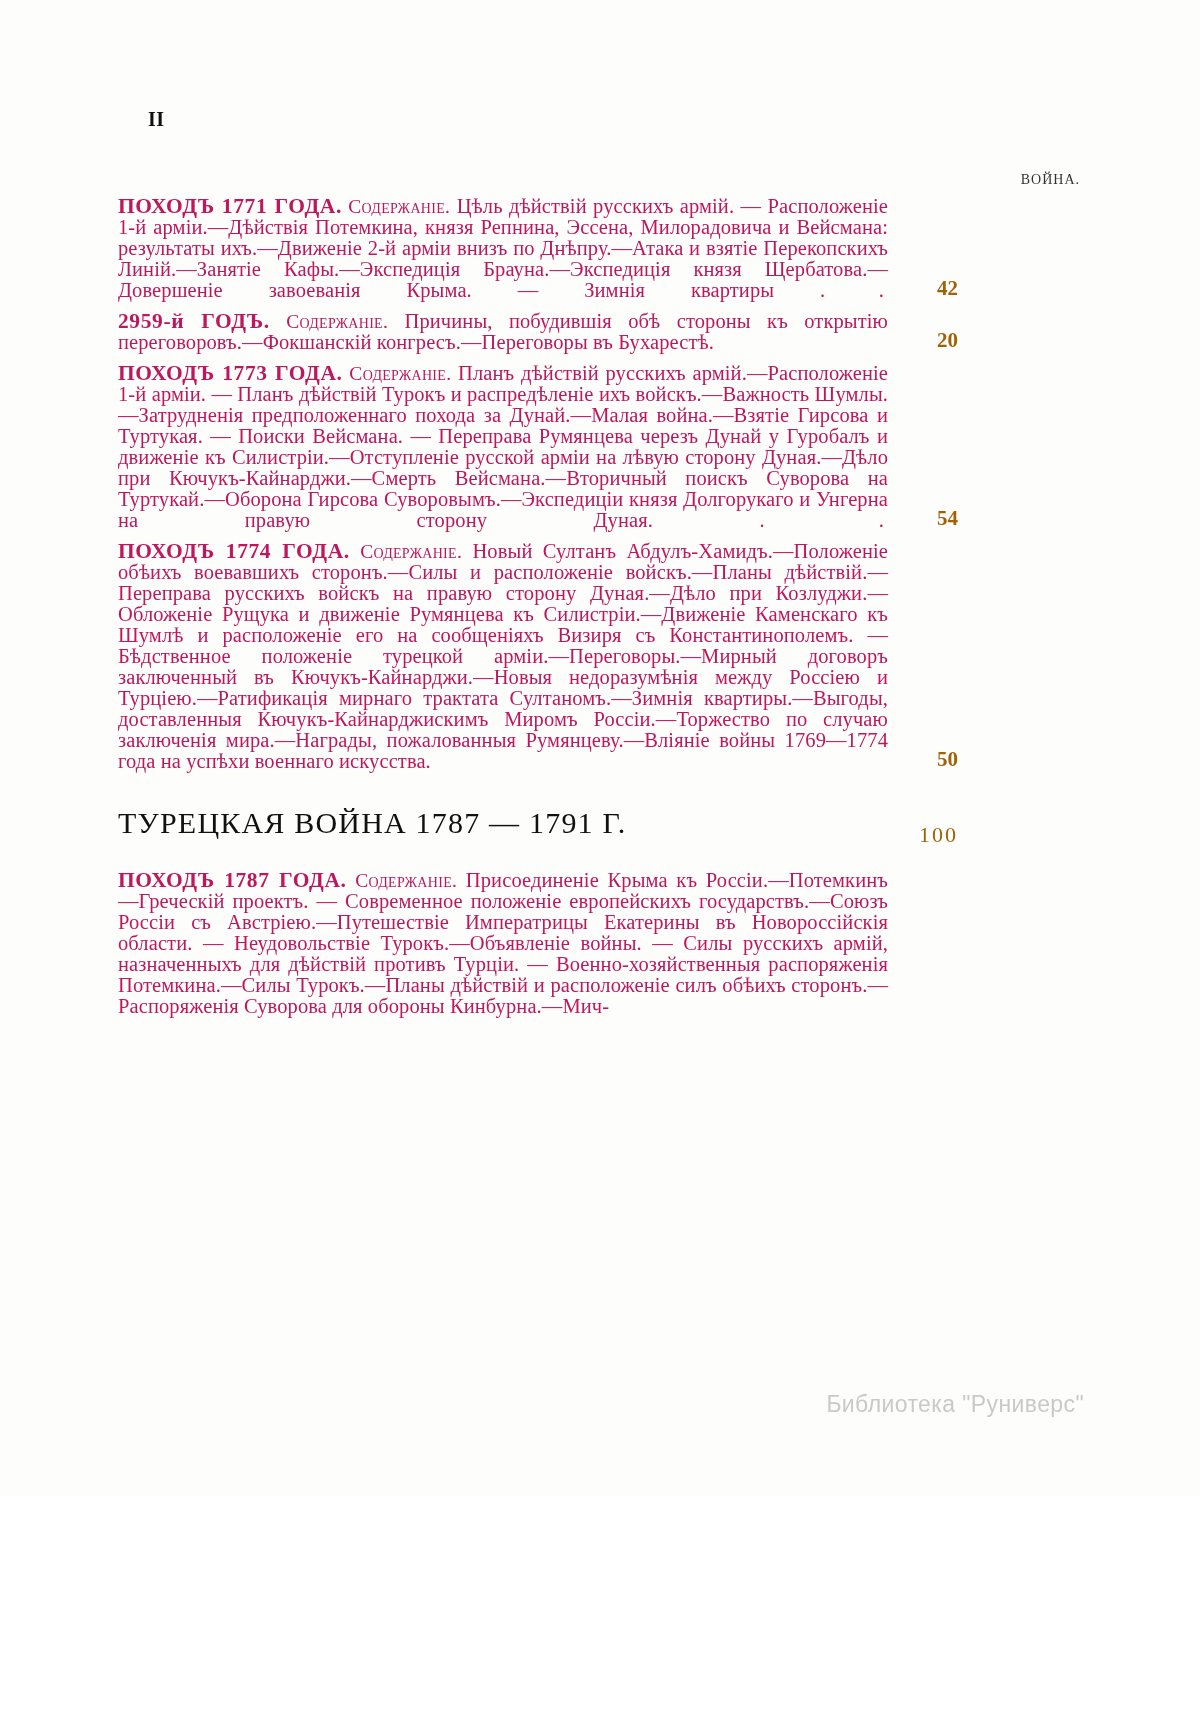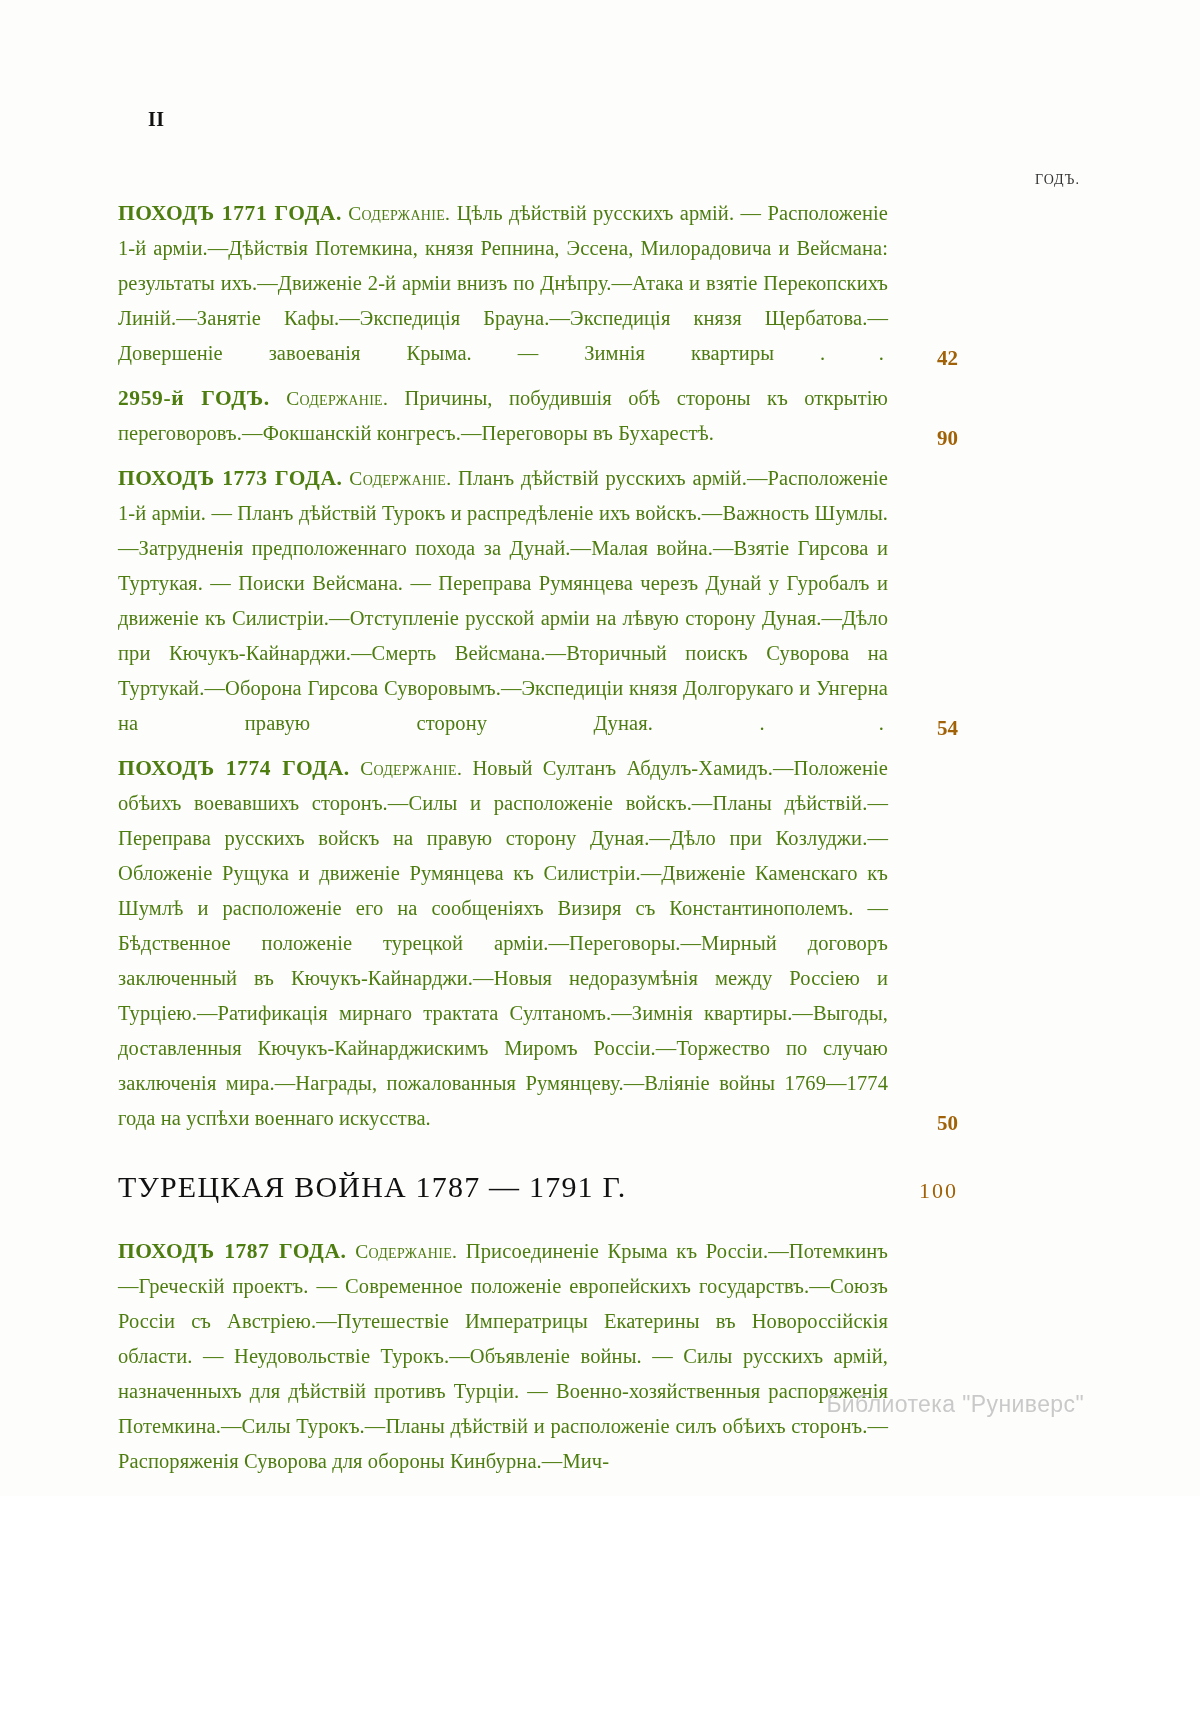--- a/index.html
+++ b/index.html
@@ -48,24 +48,24 @@
     width: 840px;
   }
   .entry {
     position: relative;
     margin-bottom: 10px;
     padding-right: 70px;
   }
   .entry p {
     margin: 0;
     font-size: 20.5px;
-    line-height: 35px;
+    line-height: 21px;
     text-align: justify;
     text-align-last: justify;
-    color: #4d7c0f;
+    color: #be185d;
     letter-spacing: 0.1px;
   }
   .entry p.last-left {
     text-align: justify;
     text-align-last: left;
   }
   .head-caps {
     font-weight: bold;
     font-size: 21.5px;
     letter-spacing: 0.6px;
@@ -88,21 +88,21 @@
   .section-title {
     position: relative;
     font-size: 30px;
     letter-spacing: 1.2px;
     margin: 34px 0 30px 0;
     padding-right: 70px;
     color: #111;
     font-family: "Liberation Serif", serif;
   }
   .section-title .page-num {
-    top: 8px;
+    top: 16px;
     font-weight: normal;
     font-size: 22px;
     letter-spacing: 2px;
   }
   .watermark {
     position: absolute;
     right: 116px;
     bottom: 78px;
     font-family: "Liberation Sans", sans-serif;
     font-size: 23px;
@@ -110,41 +110,41 @@
     letter-spacing: 0.4px;
   }
 </style>
 </head>
 <body>
 
 <div class="page">
 
   <div class="folio">II</div>
 
-  <div class="col-head">ГОДЪ.</div>
+  <div class="col-head">ВОЙНА.</div>
 
   <div class="content">
 
     <div class="entry">
       <p>
         <span class="head-caps">ПОХОДЪ 1771 ГОДА.</span>
         <span class="head-sc">Содержаніе.</span>
         <span>Цѣль дѣйствій русскихъ армій. — Расположеніе 1-й арміи.—Дѣйствія Потемкина, князя Репнина, Эссена, Милорадовича и Вейсмана: результаты ихъ.—Движеніе 2-й арміи внизъ по Днѣпру.—Атака и взятіе Перекопскихъ Линій.—Занятіе Кафы.—Экспедиція Брауна.—Экспедиція князя Щербатова.—Довершеніе завоеванія Крыма. — Зимнія квартиры</span>
         <span class="dots">.        .</span>
       </p>
       <span class="page-num" style="bottom:0;">42</span>
     </div>
 
     <div class="entry">
       <p class="last-left">
         <span class="head-caps">2959-й ГОДЪ.</span>
         <span class="head-sc">Содержаніе.</span>
         <span>Причины, побудившія обѣ стороны къ открытію переговоровъ.—Фокшанскій конгресъ.—Переговоры въ Бухарестѣ.</span>
       </p>
-      <span class="page-num" style="bottom:0;">90</span>
+      <span class="page-num" style="bottom:0;">20</span>
     </div>
 
     <div class="entry">
       <p>
         <span class="head-caps">ПОХОДЪ 1773 ГОДА.</span>
         <span class="head-sc">Содержаніе.</span>
         <span>Планъ дѣйствій русскихъ армій.—Расположеніе 1-й арміи. — Планъ дѣйствій Турокъ и распредѣленіе ихъ войскъ.—Важность Шумлы.—Затрудненія предположеннаго похода за Дунай.—Малая война.—Взятіе Гирсова и Туртукая. — Поиски Вейсмана. — Переправа Румянцева черезъ Дунай у Гуробалъ и движеніе къ Силистріи.—Отступленіе русской арміи на лѣвую сторону Дуная.—Дѣло при Кючукъ-Кайнарджи.—Смерть Вейсмана.—Вторичный поискъ Суворова на Туртукай.—Оборона Гирсова Суворовымъ.—Экспедиціи князя Долгорукаго и Унгерна на правую сторону Дуная.</span>
         <span class="dots">.     .</span>
       </p>
       <span class="page-num" style="bottom:0;margin-top:24px;">54</span>

